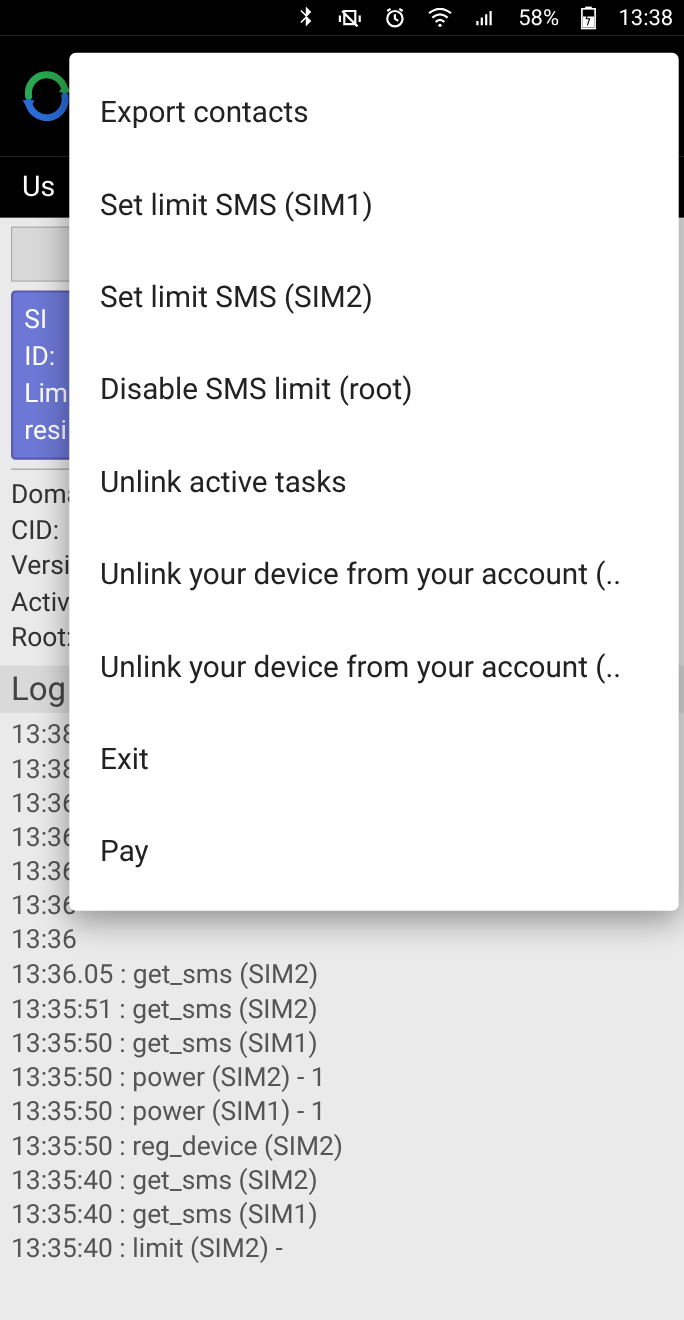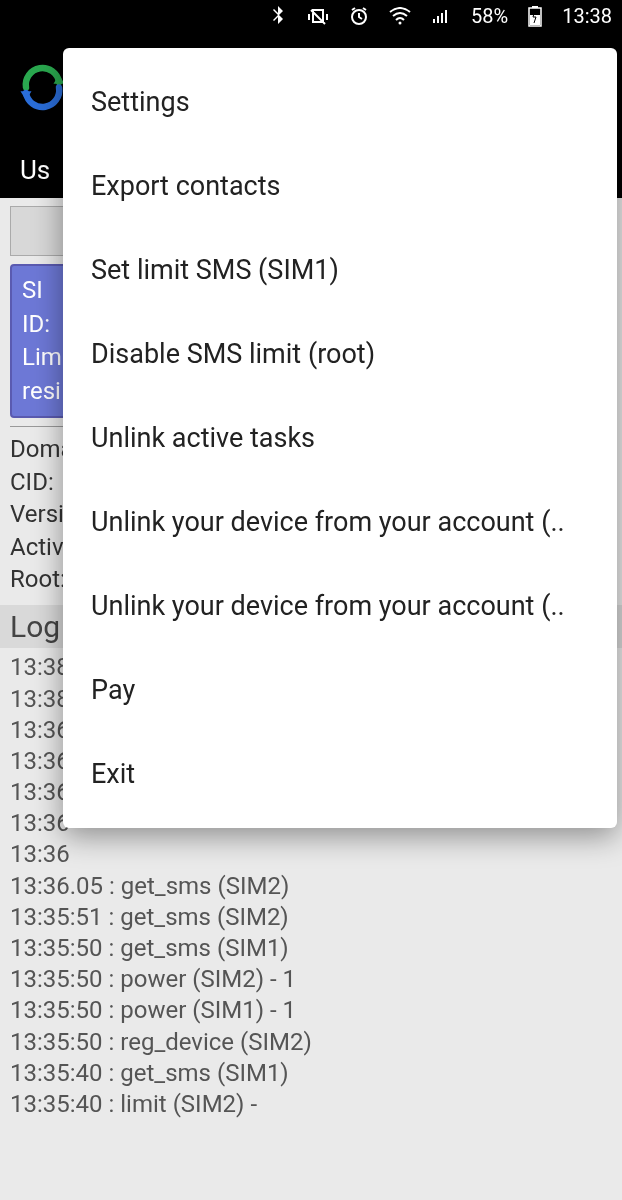--- a/index.html
+++ b/index.html
@@ -200,29 +200,30 @@
     <div>13:36</div>
     <div>13:36</div>
     <div>13:36</div>
     <div>13:36</div>
     <div>13:36.05 : get_sms (SIM2)</div>
     <div>13:35:51 : get_sms (SIM2)</div>
     <div>13:35:50 : get_sms (SIM1)</div>
     <div>13:35:50 : power (SIM2) - 1</div>
     <div>13:35:50 : power (SIM1) - 1</div>
     <div>13:35:50 : reg_device (SIM2)</div>
+    <div>13:35:40 : get_sms (SIM2)</div>
     <div>13:35:40 : get_sms (SIM1)</div>
     <div>13:35:40 : limit (SIM2) -</div>
 
   </div>
 </div>
 
 <div class="dropdown-menu">
-  <div class="menu-item">Settings</div>
   <div class="menu-item">Export contacts</div>
   <div class="menu-item">Set limit SMS (SIM1)</div>
+  <div class="menu-item">Set limit SMS (SIM2)</div>
   <div class="menu-item">Disable SMS limit (root)</div>
   <div class="menu-item">Unlink active tasks</div>
   <div class="menu-item">Unlink your device from your account (..</div>
   <div class="menu-item">Unlink your device from your account (..</div>
+  <div class="menu-item">Exit</div>
   <div class="menu-item">Pay</div>
-  <div class="menu-item">Exit</div>
 </div>
 
 </body></html>

